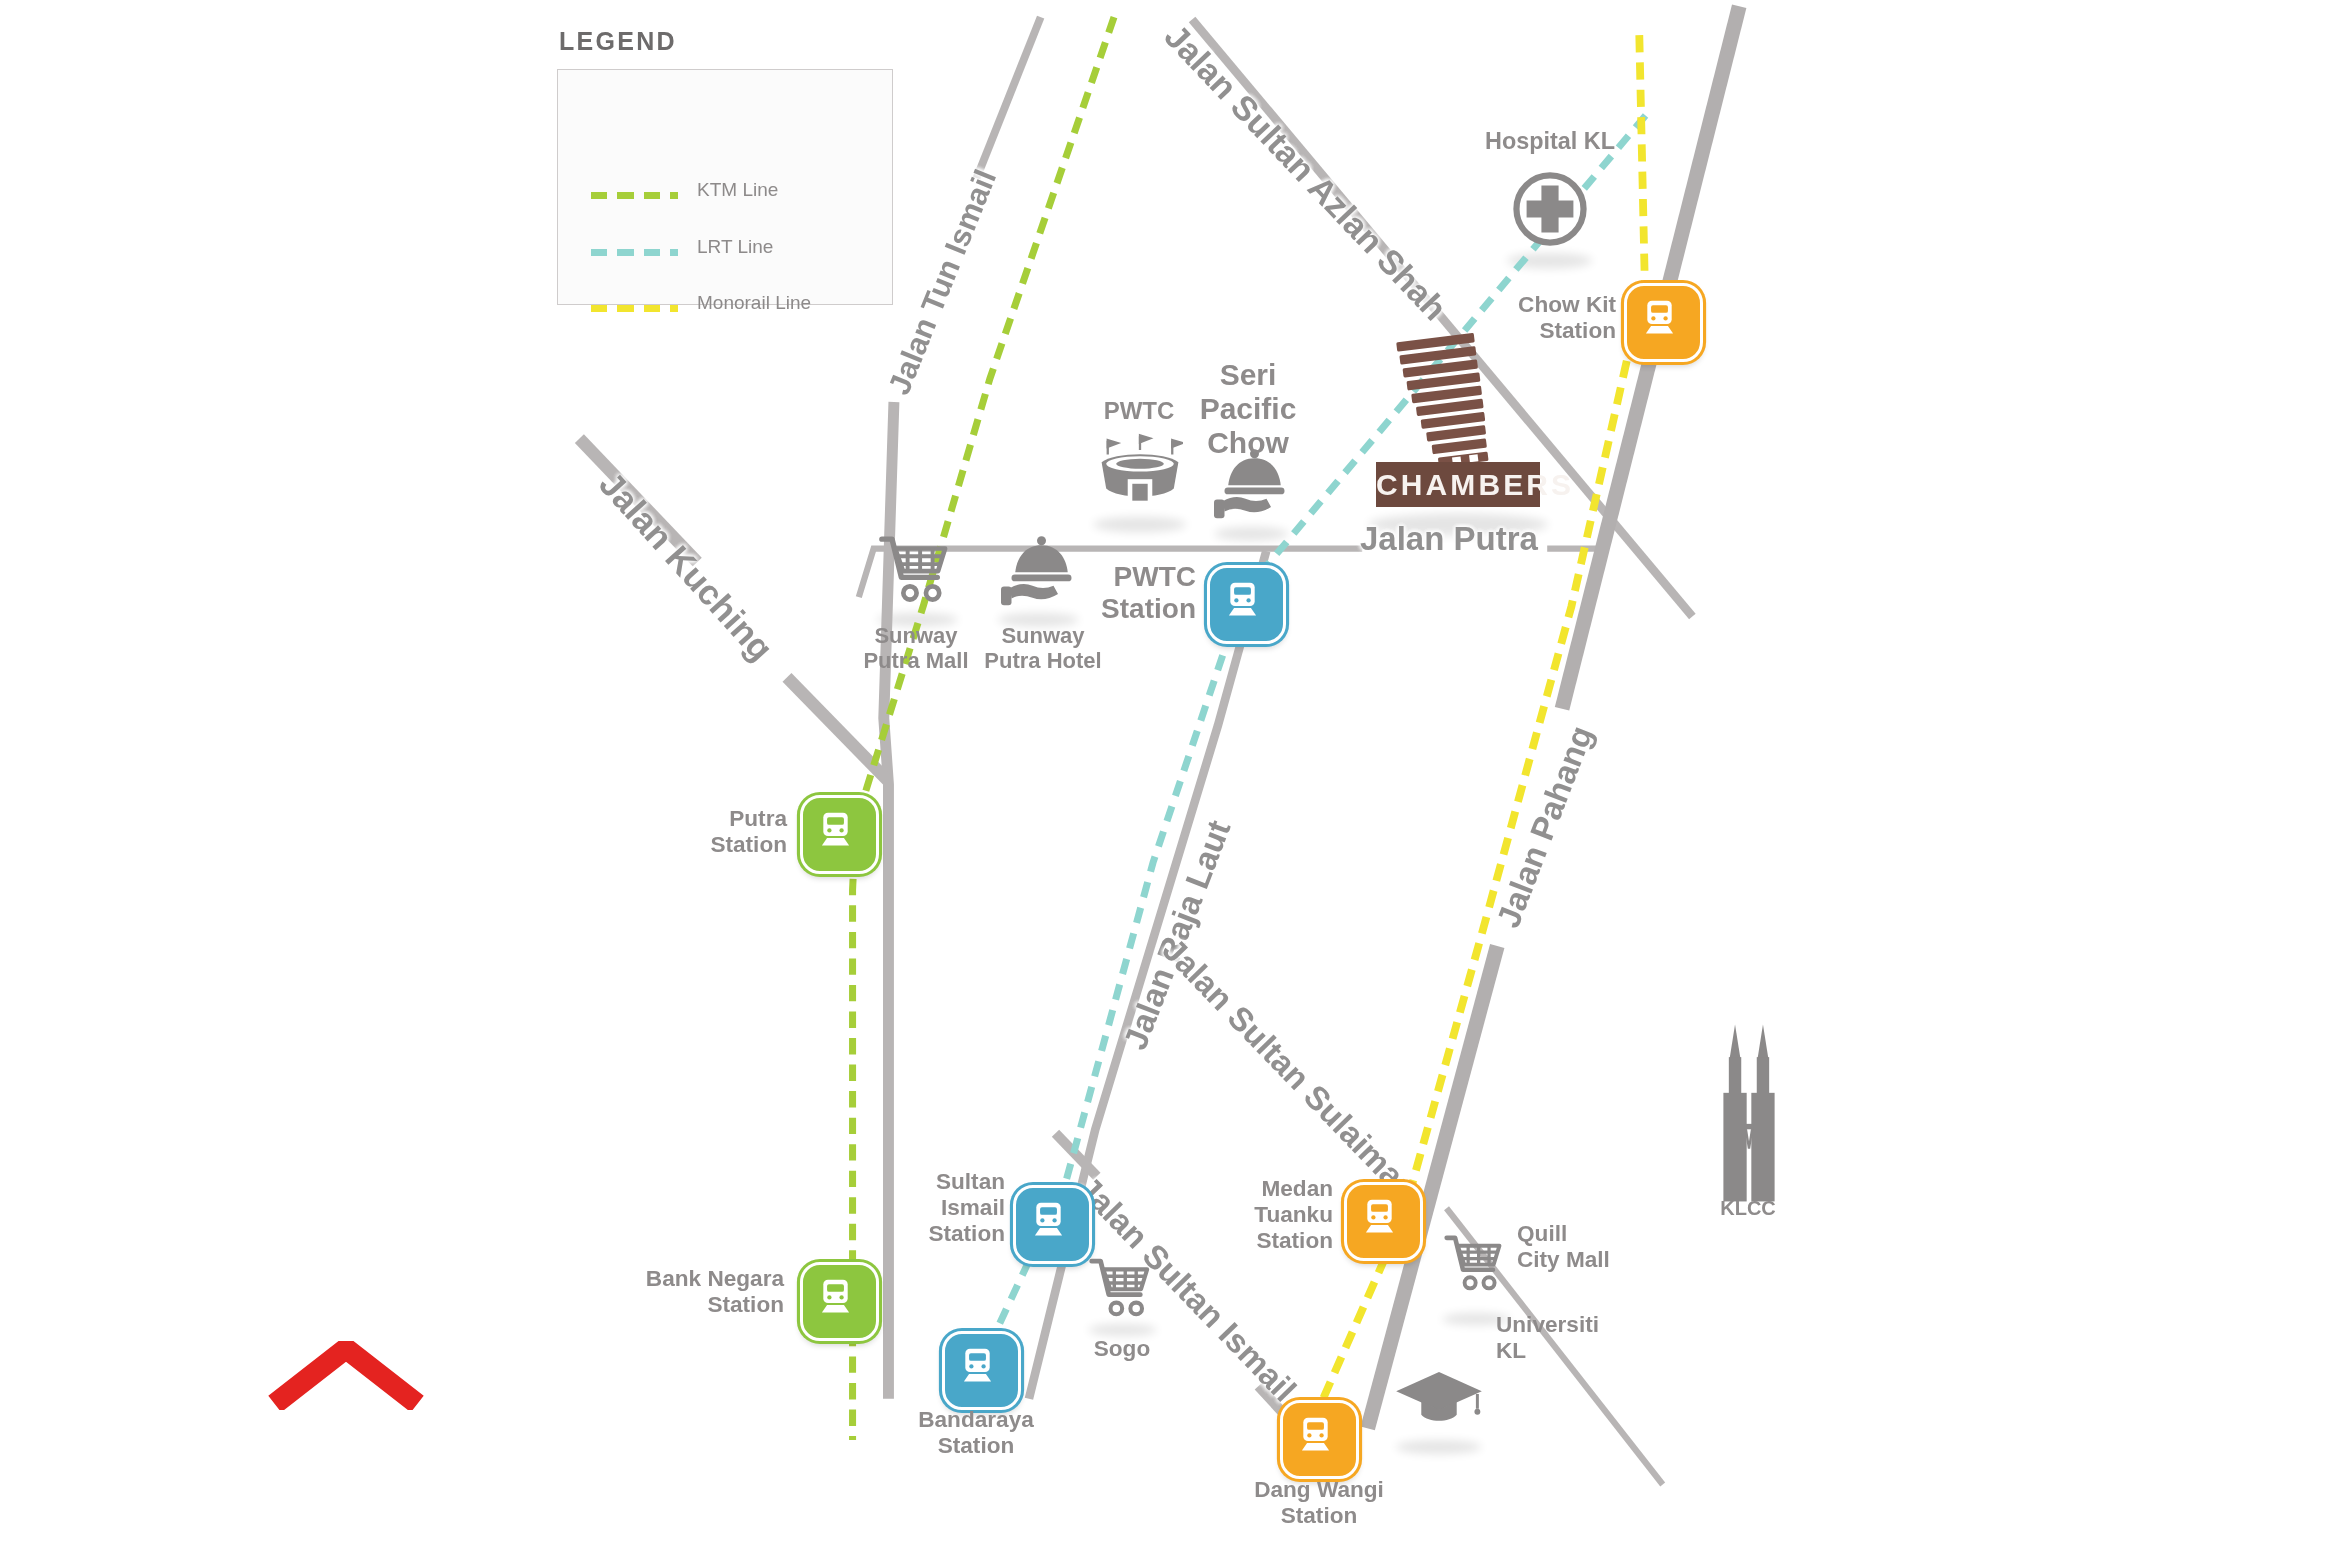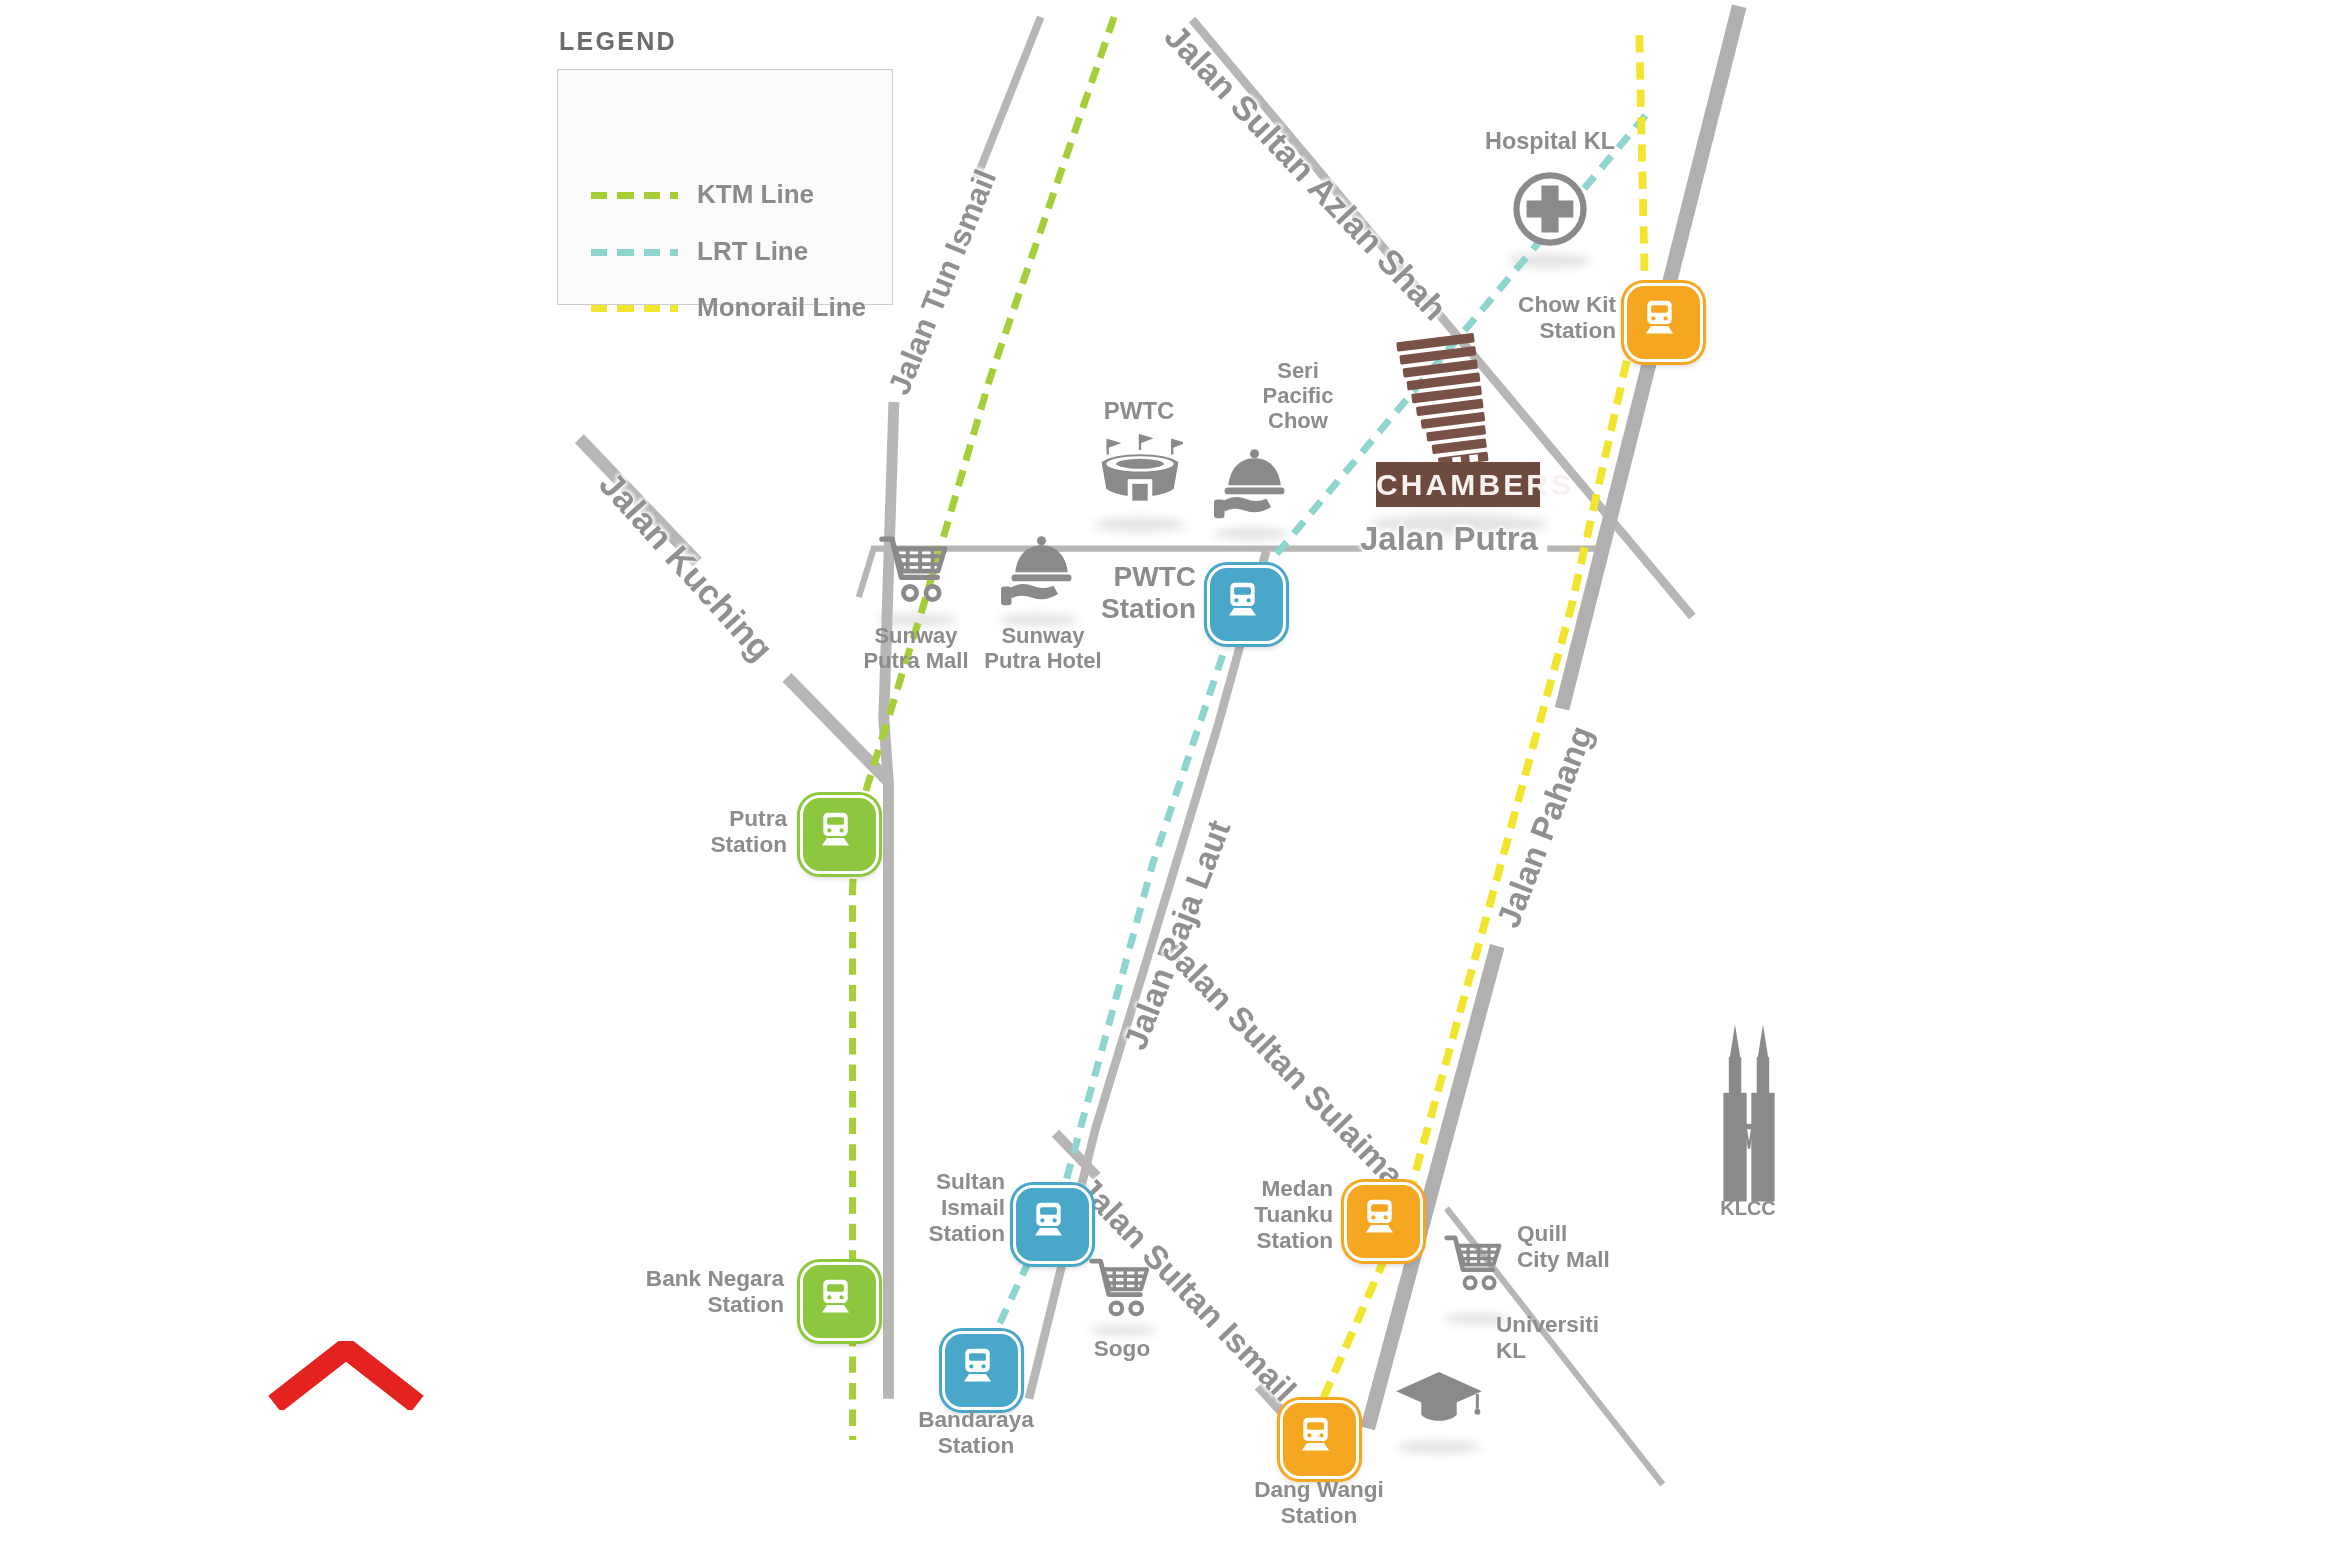--- a/index.html
+++ b/index.html
@@ -17,21 +17,21 @@
 
   
   .rd { position:absolute; color:#919090; font-weight:bold; font-size:33px; white-space:nowrap;
         text-shadow:0 0 5.5px #fff,0 0 5.5px #fff,0 0 5.5px #fff,0 0 5.5px #fff; }
 
   
   #legend-title { position:absolute; left:559px; top:26.5px; font-size:25px; font-weight:bold; letter-spacing:2.3px; color:#6d6b6b; }
   #legend-box { position:absolute; left:557px; top:69px; width:334px; height:234px; background:#fbfbfb; border:1.6px solid #cfcccc; }
   .lg-row { position:absolute; left:0; width:100%; height:31px; }
   .lg-row .sw { position:absolute; left:33px; top:12.5px; width:87px; height:7px; }
-  .lg-row .lg-label { position:absolute; left:139px; top:0; font-size:26px; font-weight:bold; color:#8d8a8a; }
+  .lg-row .lg-label { position:absolute; left:139px; top:0; font-size:19px; font-weight:normal; color:#8d8a8a; }
   .sw-ktm  { background:repeating-linear-gradient(90deg,#a6ce39 0 16.4px, transparent 16.4px 26.5px); }
   .sw-lrt  { background:repeating-linear-gradient(90deg,#8ed5cf 0 16.4px, transparent 16.4px 26.5px); }
   .sw-mono { background:repeating-linear-gradient(90deg,#f2e52e 0 16.4px, transparent 16.4px 26.5px); }
 
   
   .station { position:absolute; width:73px; height:73px; border-radius:20px;
              background:var(--c); color:var(--c);
              border:3.9px solid #ffffff; box-shadow:0 0 0 3.1px var(--c), 0 3.1px 6.2px rgba(0,0,0,.18); }
   .station svg { position:absolute; left:10px; top:8.6px; width:45px; height:45px; }
   .st-ktm  { --c:#8dc63f; }
@@ -330,21 +330,21 @@
         <use href="#sym-klcc"></use>
       </svg>
     </div>
 
   <div class="lbl ca w300" style="left:1433px;top:128px;font-size:23.4px">
     <span class="ln">Hospital KL</span>
   </div>
   <div class="lbl ca w300" style="left:1022px;top:397px;font-size:24px">
     <span class="ln">PWTC</span>
   </div>
-  <div class="lbl ca w300" style="left:1181px;top:358px;font-size:22px">
+  <div class="lbl ca w300" style="left:1131px;top:358px;font-size:30px">
     <span class="ln">Seri</span>
       <span class="ln">Pacific</span>
       <span class="ln">Chow</span>
   </div>
   <div class="lbl ca w300" style="left:799px;top:623px;font-size:22px">
     <span class="ln">Sunway</span>
       <span class="ln">Putra Mall</span>
   </div>
   <div class="lbl ca w300" style="left:926px;top:623px;font-size:22px">
     <span class="ln">Sunway</span>

